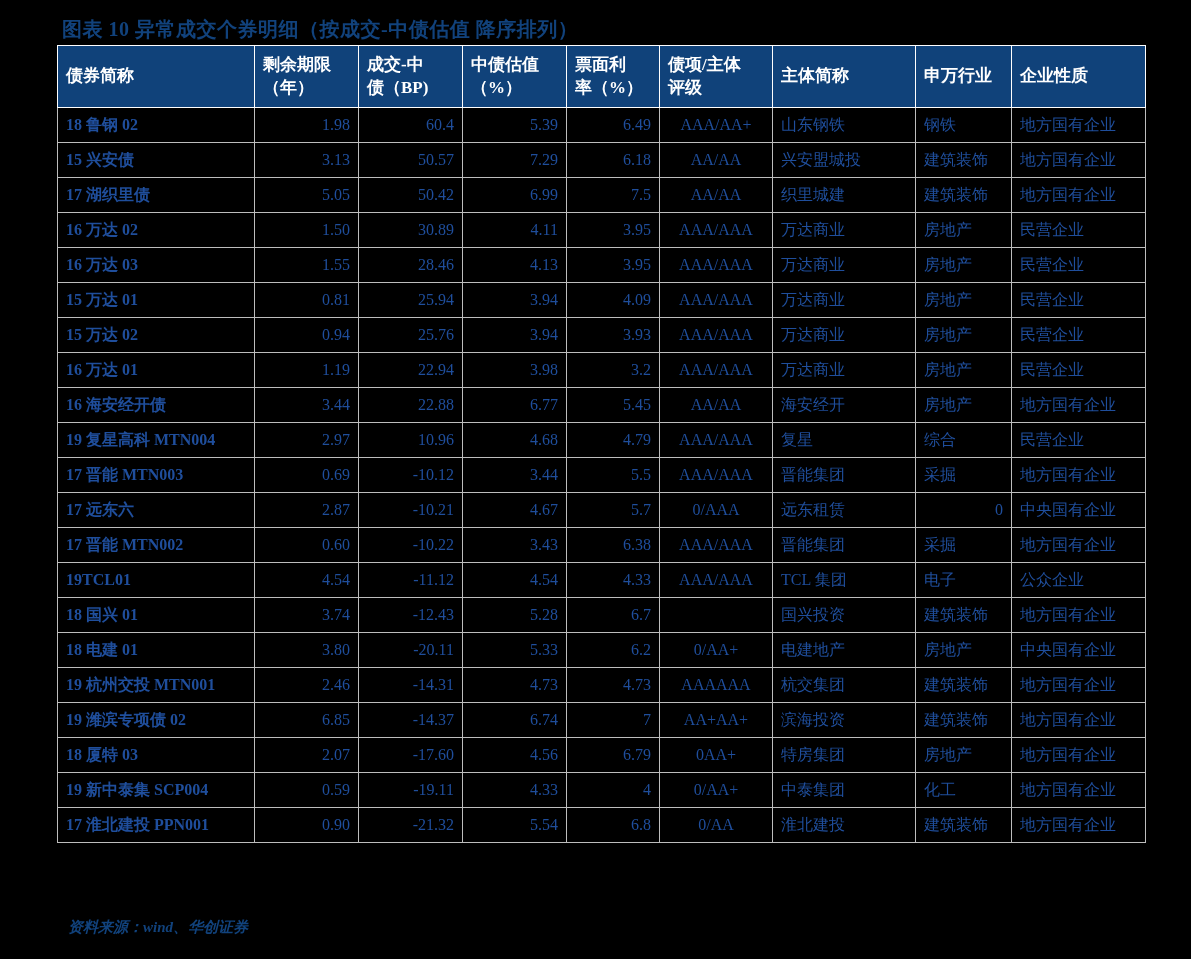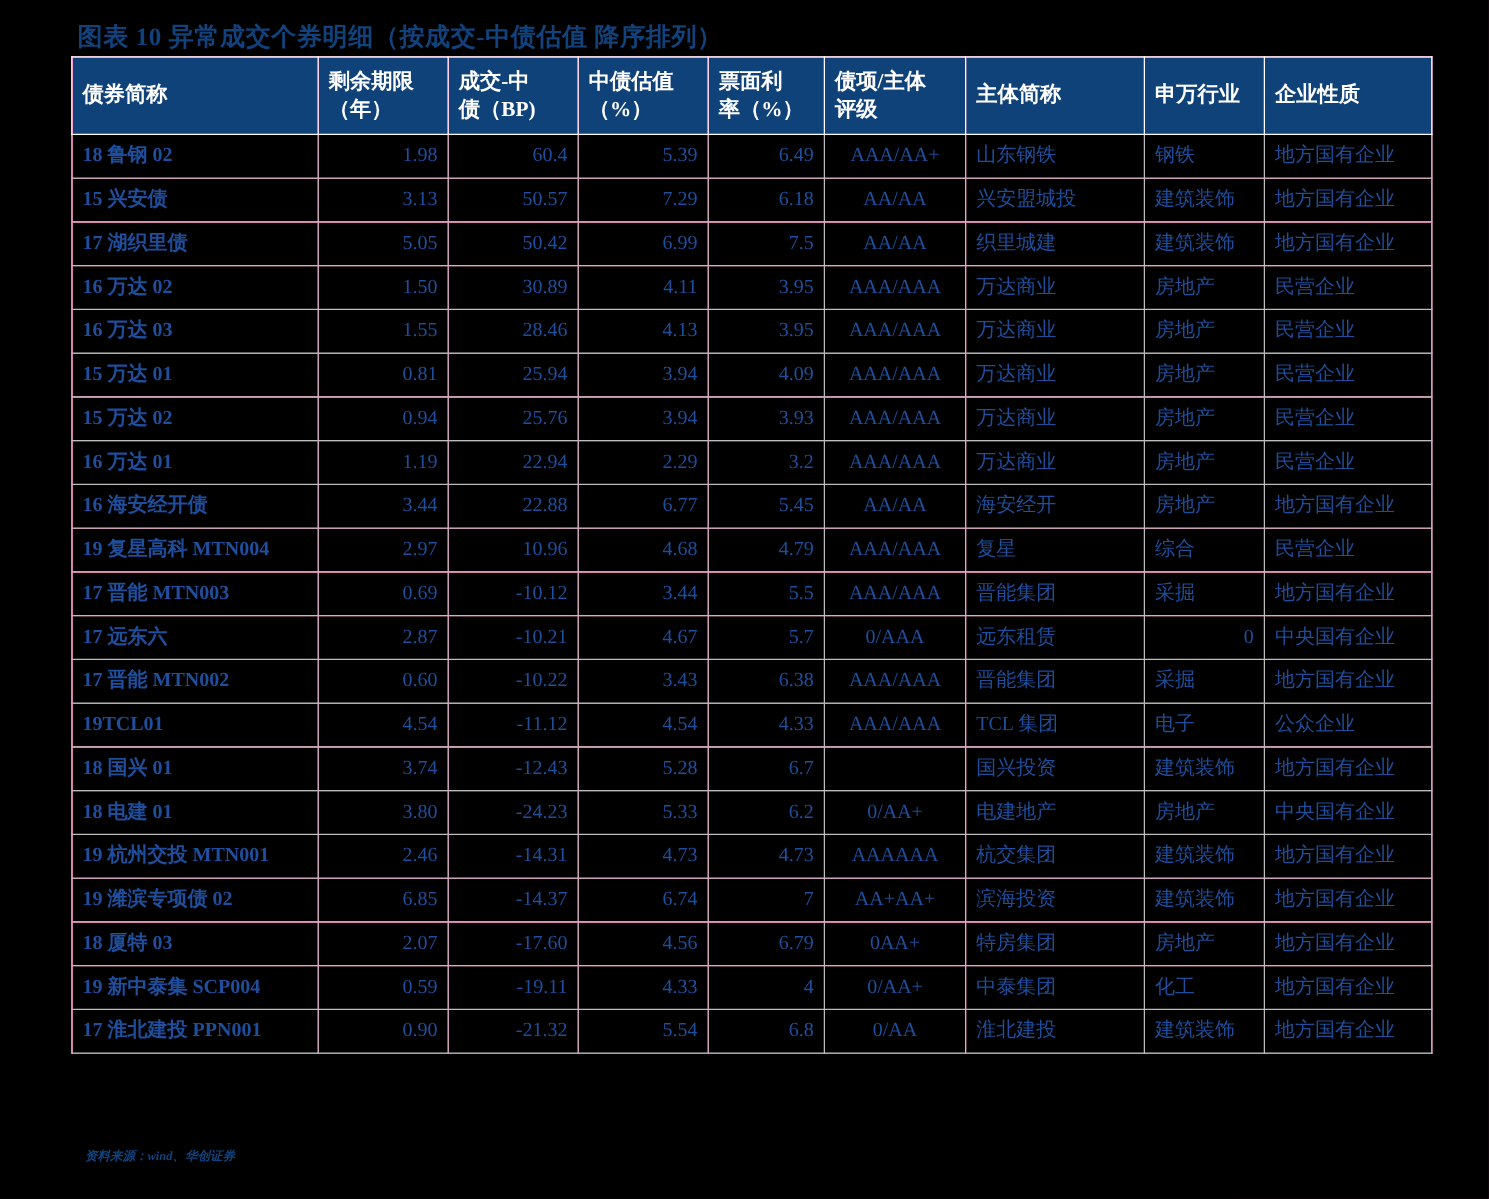--- a/index.html
+++ b/index.html
@@ -33,21 +33,21 @@
   .table-wrap {
     position: absolute;
     left: 57px;
     top: 45px;
     width: 1060px;
   }
   table.bond-table {
     border-collapse: collapse;
     width: 1060px;
     table-layout: fixed;
-    background: #ec4899;
+    background: #fde047;
   }
   table.bond-table th,
   table.bond-table td {
     border: 1px solid #bdbdbd;
     padding: 0 8px;
     font-size: 16px;
     line-height: 1.18;
     color: #1f4e9c;
     background: #000000;
     vertical-align: middle;
@@ -83,21 +83,21 @@
   col.w-coupon  { width: 93px; }
   col.w-rating  { width: 113px; }
   col.w-entity  { width: 143px; }
   col.w-ind     { width: 96px; }
   col.w-nature  { width: 134px; }
 
   .source-note {
     position: absolute;
     left: 68px;
     top: 918px;
-    font-size: 10px;
+    font-size: 15px;
     font-style: italic;
     font-weight: bold;
     color: #11427c;
     white-space: nowrap;
   }
 </style>
 </head>
 <body>
 
 <div class="page">
@@ -230,21 +230,21 @@
             <td class="c-num">3.93</td>
             <td class="c-rating">AAA/AAA</td>
             <td class="c-text">万达商业</td>
             <td class="c-text">房地产</td>
             <td class="c-text">民营企业</td>
           </tr>
           <tr>
             <td class="c-name">16 万达 01</td>
             <td class="c-num">1.19</td>
             <td class="c-num">22.94</td>
-            <td class="c-num">2.29</td>
+            <td class="c-num">3.98</td>
             <td class="c-num">3.2</td>
             <td class="c-rating">AAA/AAA</td>
             <td class="c-text">万达商业</td>
             <td class="c-text">房地产</td>
             <td class="c-text">民营企业</td>
           </tr>
           <tr>
             <td class="c-name">16 海安经开债</td>
             <td class="c-num">3.44</td>
             <td class="c-num">22.88</td>
@@ -317,21 +317,21 @@
             <td class="c-num">5.28</td>
             <td class="c-num">6.7</td>
             <td class="c-rating"></td>
             <td class="c-text">国兴投资</td>
             <td class="c-text">建筑装饰</td>
             <td class="c-text">地方国有企业</td>
           </tr>
           <tr>
             <td class="c-name">18 电建 01</td>
             <td class="c-num">3.80</td>
-            <td class="c-num">-24.23</td>
+            <td class="c-num">-20.11</td>
             <td class="c-num">5.33</td>
             <td class="c-num">6.2</td>
             <td class="c-rating">0/AA+</td>
             <td class="c-text">电建地产</td>
             <td class="c-text">房地产</td>
             <td class="c-text">中央国有企业</td>
           </tr>
           <tr>
             <td class="c-name">19 杭州交投 MTN001</td>
             <td class="c-num">2.46</td>

